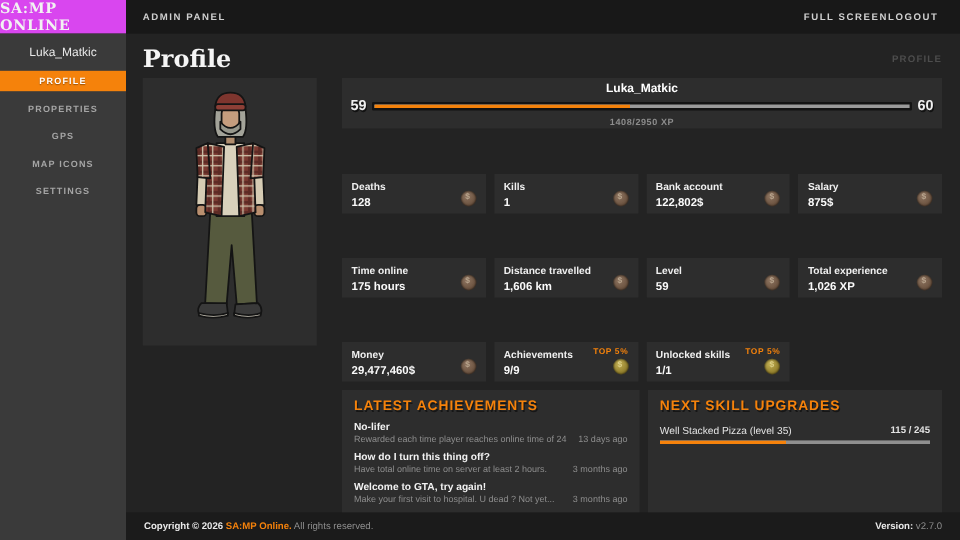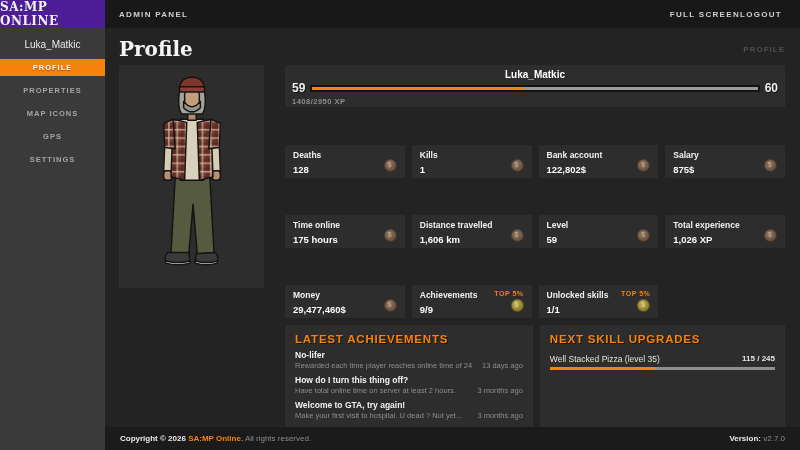--- a/index.html
+++ b/index.html
@@ -1,21 +1,21 @@
 <!DOCTYPE html>
 <html><head>
 <meta charset="utf-8">
 <style>
   * { margin:0; padding:0; box-sizing:border-box; }
   html,body { width:800px; height:450px; background:#232323; font-family:"Liberation Sans", sans-serif; overflow:hidden; }
   #app { position:relative; width:800px; height:450px; background:#232323; }
 
   
   .topbar { position:absolute; left:0; top:0; width:800px; height:28px; background:#181818; display:flex; align-items:center; }
-  .logo-box { width:105px; height:28px; background:#4c1d95; display:flex; align-items:center; justify-content:center; }
+  .logo-box { width:105px; height:28px; background:#d946ef; display:flex; align-items:center; justify-content:center; }
   .logo-text { font-family:"DejaVu Serif", serif; font-weight:bold; font-size:12px; color:#f2f2f2; letter-spacing:.5px; }
   .topbar-link { font-size:8px; font-weight:bold; letter-spacing:1.3px; color:#cfcfcf; cursor:pointer; }
   .admin-panel { margin-left:14px; }
   .topbar-right { margin-left:auto; display:flex; padding-right:18px; }
 
   
   .sidebar { position:absolute; left:0; top:28px; width:105px; height:422px; background:#3a3a3a; }
   .sidebar-user { text-align:center; padding:11px 0 9px 0; font-size:10px; color:#e8e8e8; }
   .side-item { height:17px; display:flex; align-items:center; justify-content:center; font-size:7.5px; font-weight:bold; letter-spacing:1px; color:#a5a5a5; margin-bottom:6px; cursor:pointer; }
   .side-item.active { background:#f5820b; color:#fff; text-shadow:0 1px 1px rgba(0,0,0,.4); }
@@ -30,21 +30,21 @@
   .char-card { width:145px; height:223px; background:#2d2d2d; flex:none; display:flex; align-items:center; justify-content:center; }
   .right-col { flex:1; min-width:0; }
 
   
   .xp-card { background:#2d2d2d; height:42px; padding:4px 7px 0 7px; }
   .xp-name { text-align:center; font-size:10px; font-weight:bold; color:#fff; }
   .xp-row { display:flex; align-items:center; gap:5px; margin-top:1px; }
   .xp-level { font-size:12px; font-weight:bold; color:#efefef; text-shadow:1px 1px 0 #111; }
   .xp-track { flex:1; height:7px; background:#9a9a9a; border:2px solid #131313; border-radius:1px; overflow:hidden; }
   .xp-fill { height:100%; background:#f5820b; }
-  .xp-sub { font-size:7.5px; font-weight:bold; letter-spacing:.5px; color:#8d8d8d; margin-top:2px; }
+  .xp-sub { text-align:center; font-size:7.5px; font-weight:bold; letter-spacing:.5px; color:#8d8d8d; margin-top:2px; }
 
   
   .stat-grid { margin-top:6px; display:grid; grid-template-columns:repeat(4,1fr); gap:5px 7px; }
   .stat-card { position:relative; background:#2d2d2d; height:33px; padding:5px 8px;margin-top:32px; }
   .stat-label { font-size:8.5px; font-weight:bold; color:#f0f0f0; }
   .stat-value { font-size:9.5px; font-weight:bold; color:#fafafa; margin-top:4px; }
   .stat-badge { position:absolute; top:5px; right:8px; font-size:7px; font-weight:bold; letter-spacing:.5px; color:#f5820b; }
   .coin { position:absolute; right:8px; bottom:6px; width:13px; height:13px; border-radius:50%;
           background:radial-gradient(circle at 35% 30%, #8d7460, #6b523f 70%); box-shadow:inset 0 0 2px #000; }
   .coin::after { content:"$"; position:absolute; left:4px; top:2px; font-size:7px; font-weight:bold; color:#c7b59d; opacity:.75; }
@@ -89,22 +89,22 @@
     <div class="topbar-right">
       <span class="topbar-link">FULL SCREEN</span>
       <span class="topbar-link">LOGOUT</span>
     </div>
   </div>
 
   <div class="sidebar">
     <div class="sidebar-user">Luka_Matkic</div>
     <div class="side-item active">PROFILE</div>
     <div class="side-item">PROPERTIES</div>
+    <div class="side-item">GPS</div>
     <div class="side-item">MAP ICONS</div>
-    <div class="side-item">GPS</div>
     <div class="side-item">SETTINGS</div>
   </div>
 
   <div class="main">
     <div class="title-row">
       <span class="page-title">Profile</span>
       <span class="breadcrumb">PROFILE</span>
     </div>
 
     <div class="content-row">

